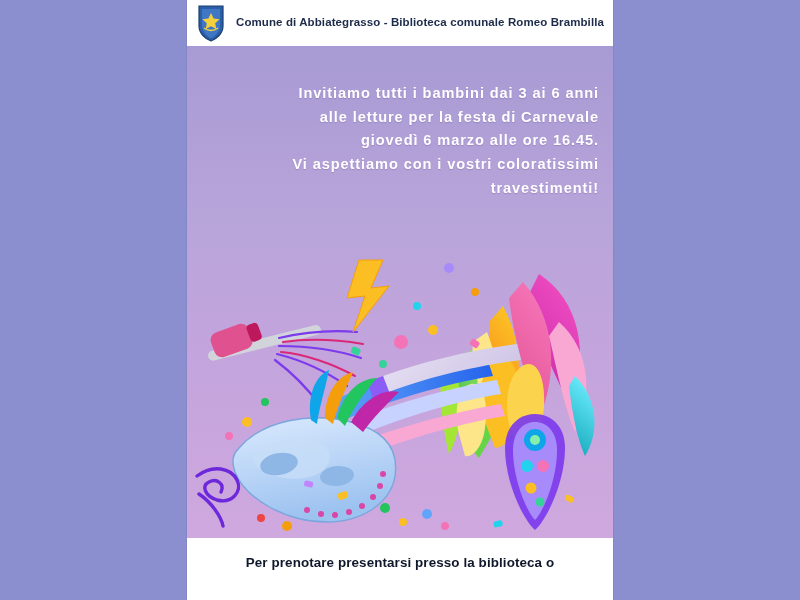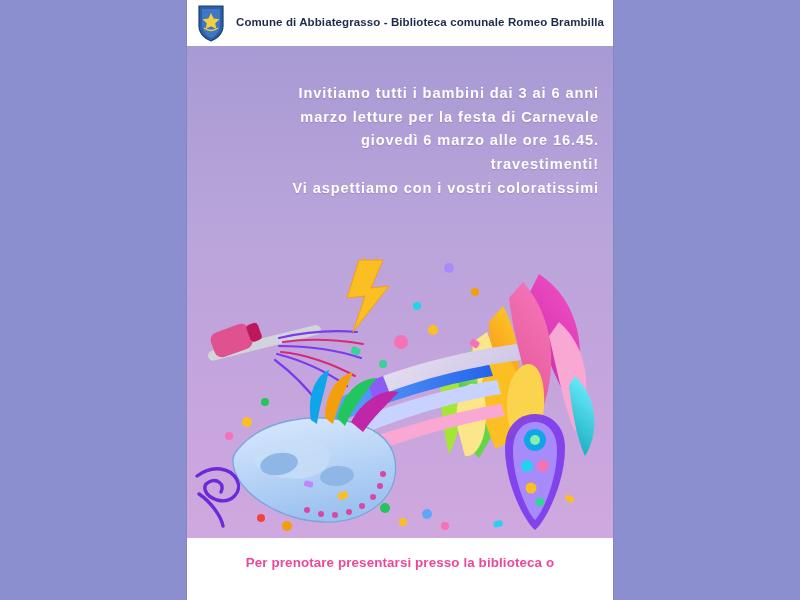--- a/index.html
+++ b/index.html
@@ -101,21 +101,21 @@
     width: 426px;
     height: 62px;
     background: #ffffff;
     text-align: center;
     padding-top: 13px;
     box-sizing: border-box;
   }
   .footer-line {
     font-size: 13.4px;
     font-weight: bold;
-    color: #ec4899;
+    color: #0f172a;
     line-height: 1.78;
     letter-spacing: 0.1px;
   }
 </style>
 </head>
 <body>
 
 <div class="stage">
 
   <div class="poster">
@@ -129,24 +129,24 @@
           <path d="M8 24 q7 5 14 0" stroke="#f4d03f" stroke-width="1.4" fill="none"></path>
         </svg>
       </span>
       <div class="header-title">Comune di Abbiategrasso - Biblioteca comunale Romeo Brambilla</div>
     </div>
 
     <div class="body-area">
 
       <div class="headline">
         <div>Invitiamo tutti i bambini dai 3 ai 6 anni</div>
-        <div>marzo letture per la festa di Carnevale</div>
+        <div>alle letture per la festa di Carnevale</div>
         <div>giovedì 6 marzo alle ore 16.45.</div>
+        <div>Vi aspettiamo con i vostri coloratissimi</div>
         <div>travestimenti!</div>
-        <div>Vi aspettiamo con i vostri coloratissimi</div>
       </div>
 
       <div class="art">
         <svg viewBox="0 0 426 312" width="426" height="312" aria-hidden="true">
           <defs>
             <linearGradient id="gFeatherPink" x1="0" y1="1" x2="0.4" y2="0">
               <stop offset="0" stop-color="#e0518f"></stop>
               <stop offset="1" stop-color="#f472b6"></stop>
             </linearGradient>
             <linearGradient id="gFeatherMag" x1="0" y1="1" x2="0.5" y2="0">

